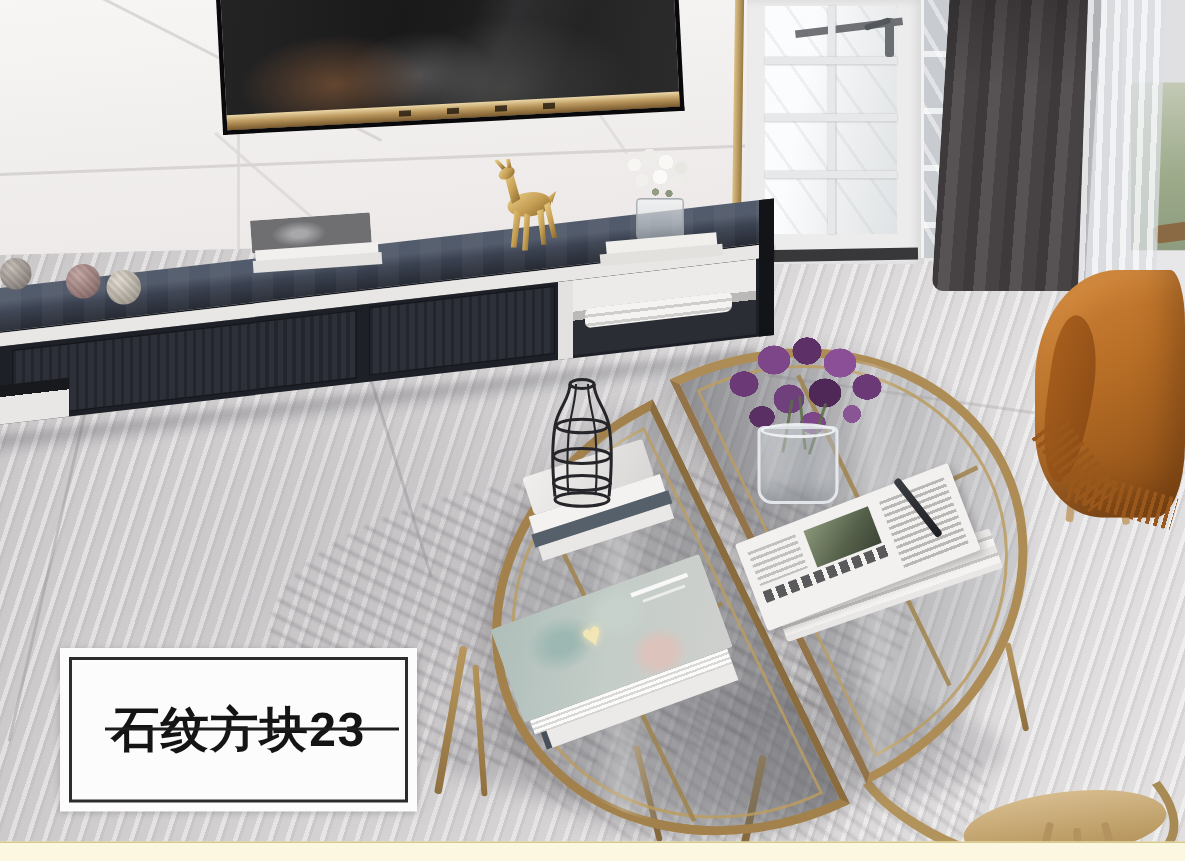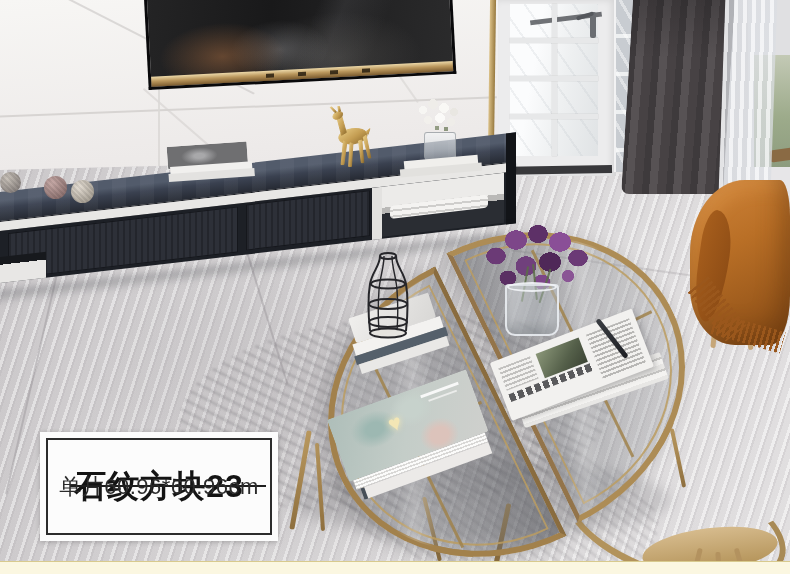--- a/index.html
+++ b/index.html
@@ -439,19 +439,18 @@
       <div class="np-cols2"></div>
     </div>
   </div>
   <div class="pen"></div>
 
   <div class="label">
     <div class="label-inner"></div>
     <div class="label-content">
       <div class="label-title">石纹方块23</div>
       <div class="label-divider"></div>
-      <div class="label-size">单片60.96*60.96cm</div>
     </div>
   </div>
 
   <div class="footer-strip"></div>
 
 </div>
 
 </body></html>

